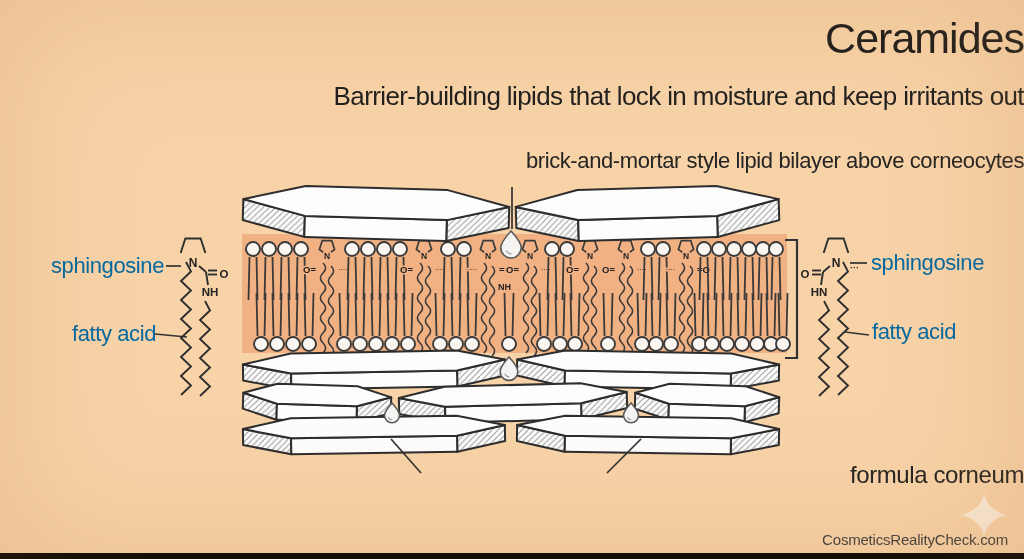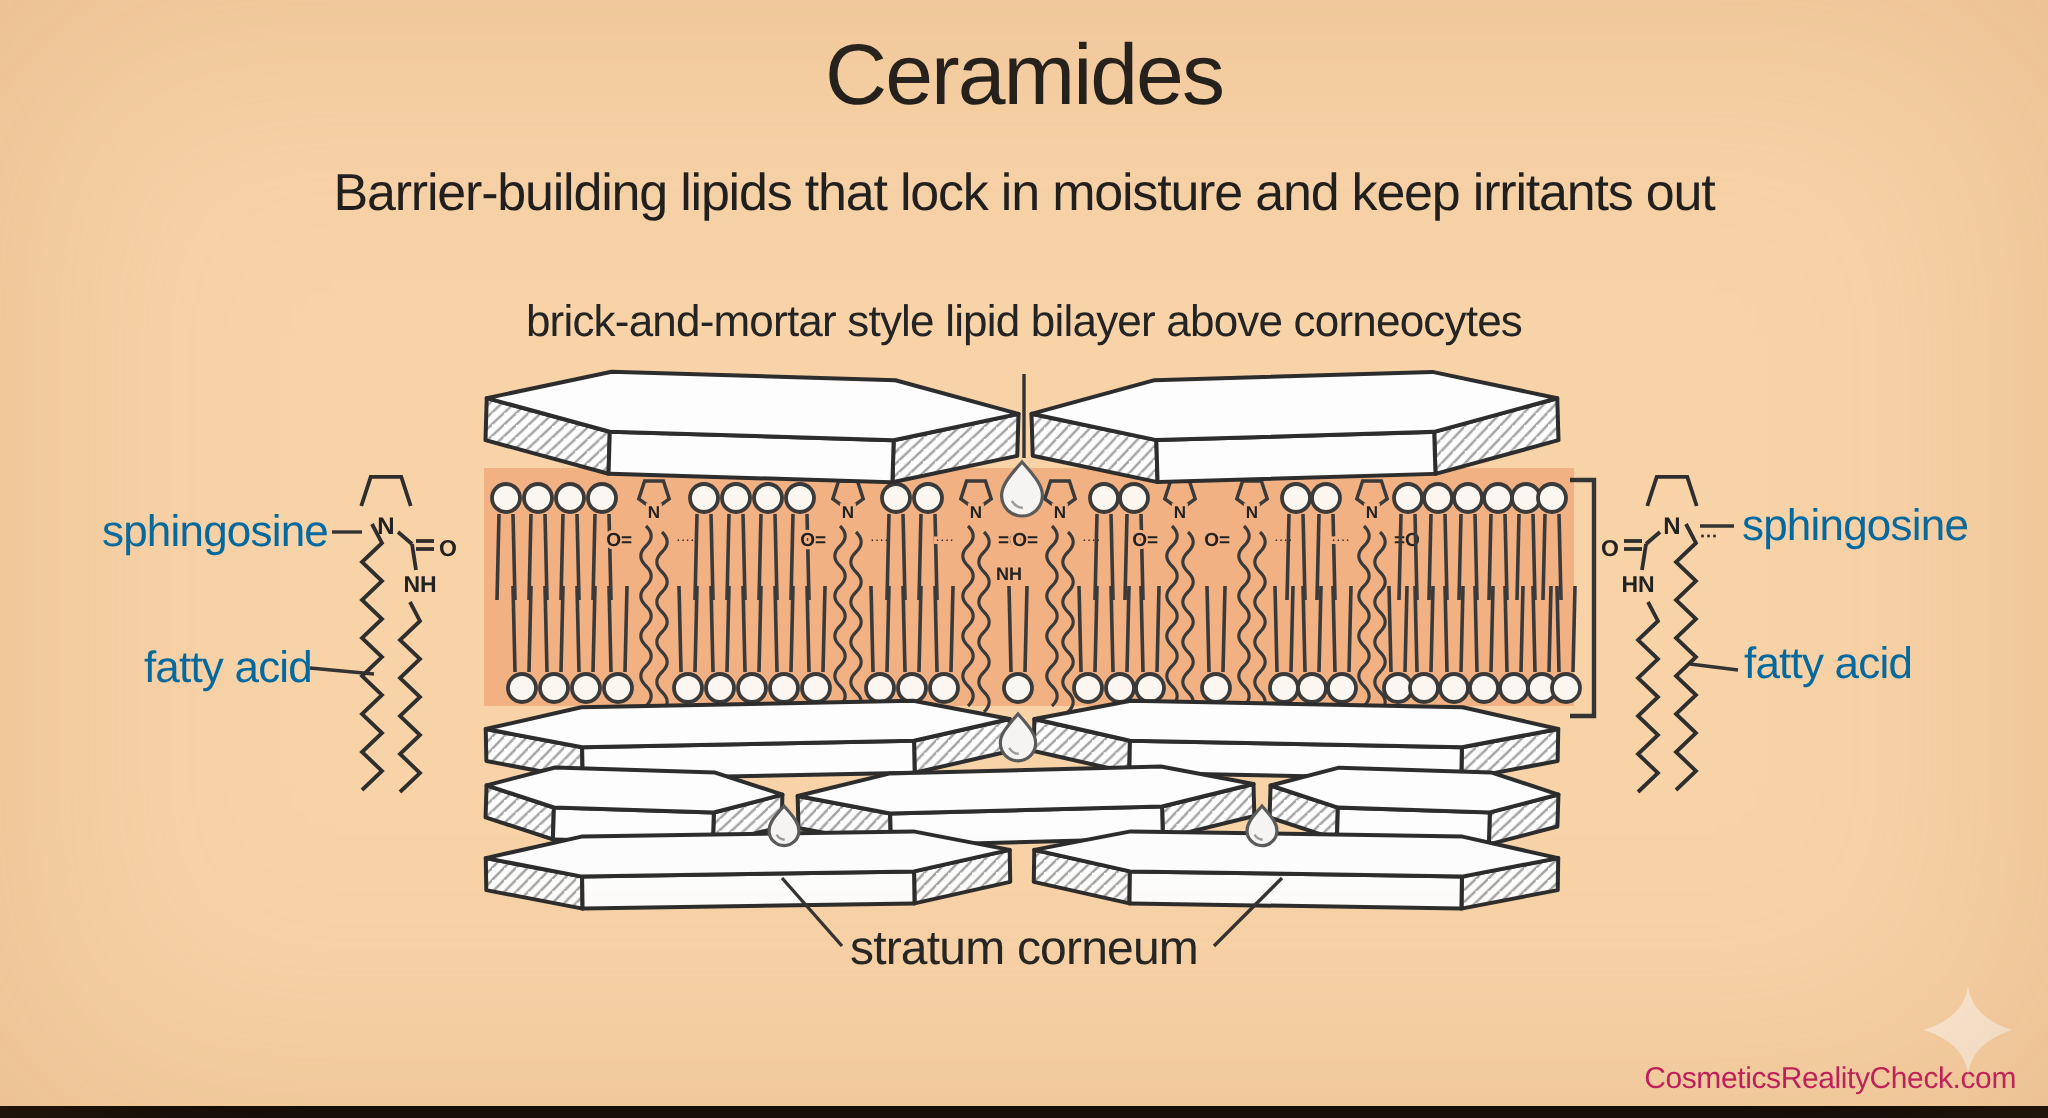--- a/index.html
+++ b/index.html
@@ -5,32 +5,32 @@
   html,body{margin:0;padding:0;background:#555;}
   .canvas{
     position:relative;width:1024px;height:559px;overflow:hidden;
     background:#f8d3a8;
     font-family:"Liberation Sans","DejaVu Sans",sans-serif;
     color:#222;
   }
   .vignette{position:absolute;inset:0;pointer-events:none;
     box-shadow:inset 0 0 130px 12px rgba(185,125,65,.22);}
   .abs{position:absolute;}
-  .ctr{left:0;width:1024px;text-align:center;}
+  .ctr{left:0;width:1024px;text-align:right;}
   .title{top:14px;font-size:43px;letter-spacing:-1px;color:#1b1b1b;font-weight:400;}
   .subtitle{top:81px;font-size:26px;letter-spacing:-0.6px;color:#1f1f1f;}
   .brick-label{top:148px;font-size:22px;letter-spacing:-0.4px;color:#242424;}
   .side-label{font-size:22px;letter-spacing:-0.4px;color:#0369a1;line-height:26px;}
   .lab-sph-l{left:36px;width:128px;top:253px;text-align:right;}
   .lab-fat-l{left:36px;width:120px;top:321px;text-align:right;}
   .lab-sph-r{left:871px;top:250px;}
   .lab-fat-r{left:872px;top:319px;}
   .stratum-label{top:461px;font-size:24px;letter-spacing:-0.4px;color:#242424;}
   .note{top:506px;font-size:21.5px;letter-spacing:-0.3px;color:#1f1f1f;}
-  .watermark{top:531px;right:16px;font-size:15px;letter-spacing:-0.2px;color:#be185d;}
+  .watermark{top:531px;right:16px;font-size:15px;letter-spacing:-0.2px;color:#404040;}
   .bottom-bar{left:0;bottom:0;width:1024px;height:6px;background:#000;}
   .sparkle{left:962px;top:493px;width:44px;height:44px;opacity:.92;}
   svg.diagram{position:absolute;left:0;top:0;}
   svg text{font-family:"Liberation Sans","DejaVu Sans",sans-serif;fill:#222;}
 </style>
 </head>
 <body>
 
 <div class="canvas">
 
@@ -343,21 +343,21 @@
 
   <div class="abs ctr title">Ceramides</div>
   <div class="abs ctr subtitle">Barrier-building lipids that lock in moisture and keep irritants out</div>
   <div class="abs ctr brick-label">brick-and-mortar style lipid bilayer above corneocytes</div>
 
   <div class="abs side-label lab-sph-l">sphingosine</div>
   <div class="abs side-label lab-fat-l">fatty acid</div>
   <div class="abs side-label lab-sph-r">sphingosine</div>
   <div class="abs side-label lab-fat-r">fatty acid</div>
 
-  <div class="abs ctr stratum-label">stratum corneum</div>
+  <div class="abs ctr stratum-label">formula corneum</div>
 
   <div class="abs watermark">CosmeticsRealityCheck.com</div>
 
   <svg class="abs sparkle" viewBox="0 0 42 42">
     <path d="M21 0 Q23 15 42 21 Q23 27 21 42 Q19 27 0 21 Q19 15 21 0 Z" fill="#fdeedd"></path>
   </svg>
 
   <div class="abs bottom-bar"></div>
   <div class="vignette"></div>
 </div>

